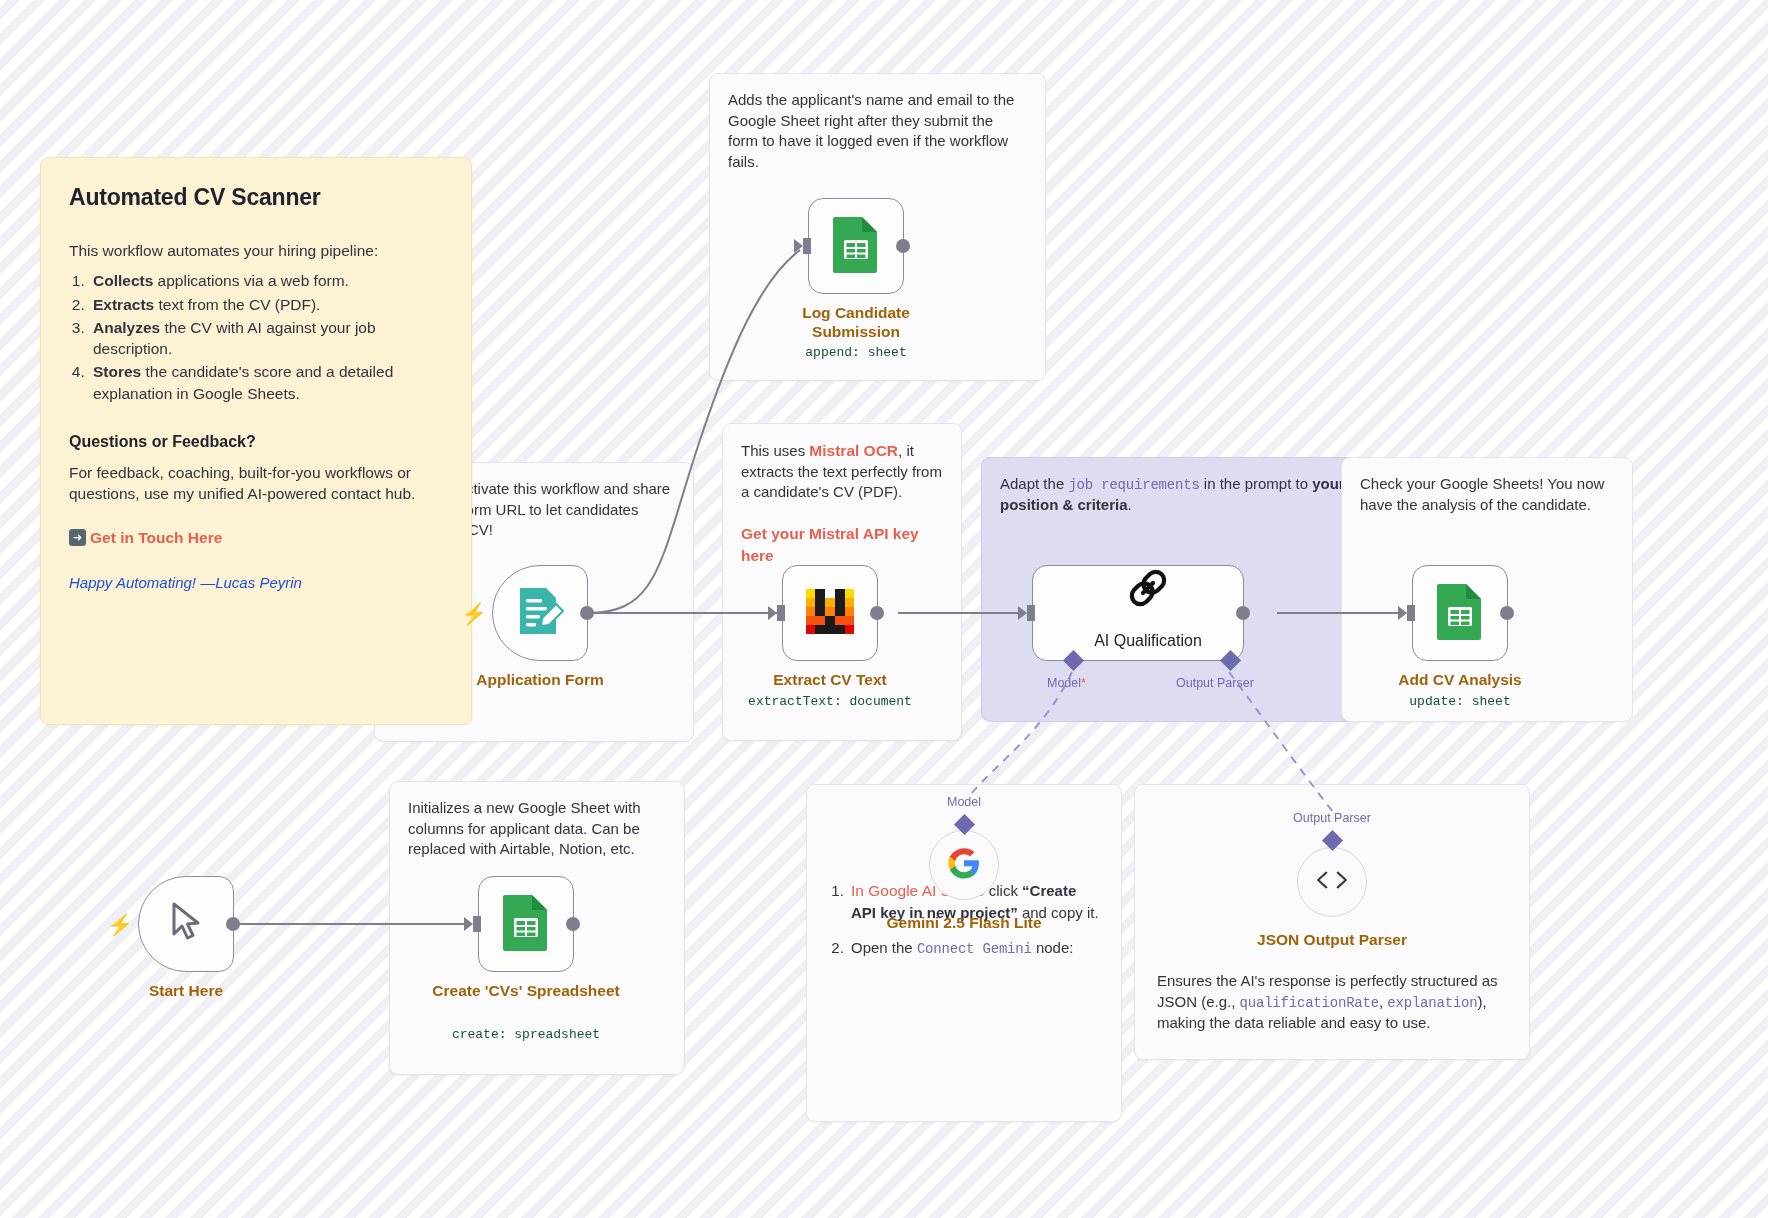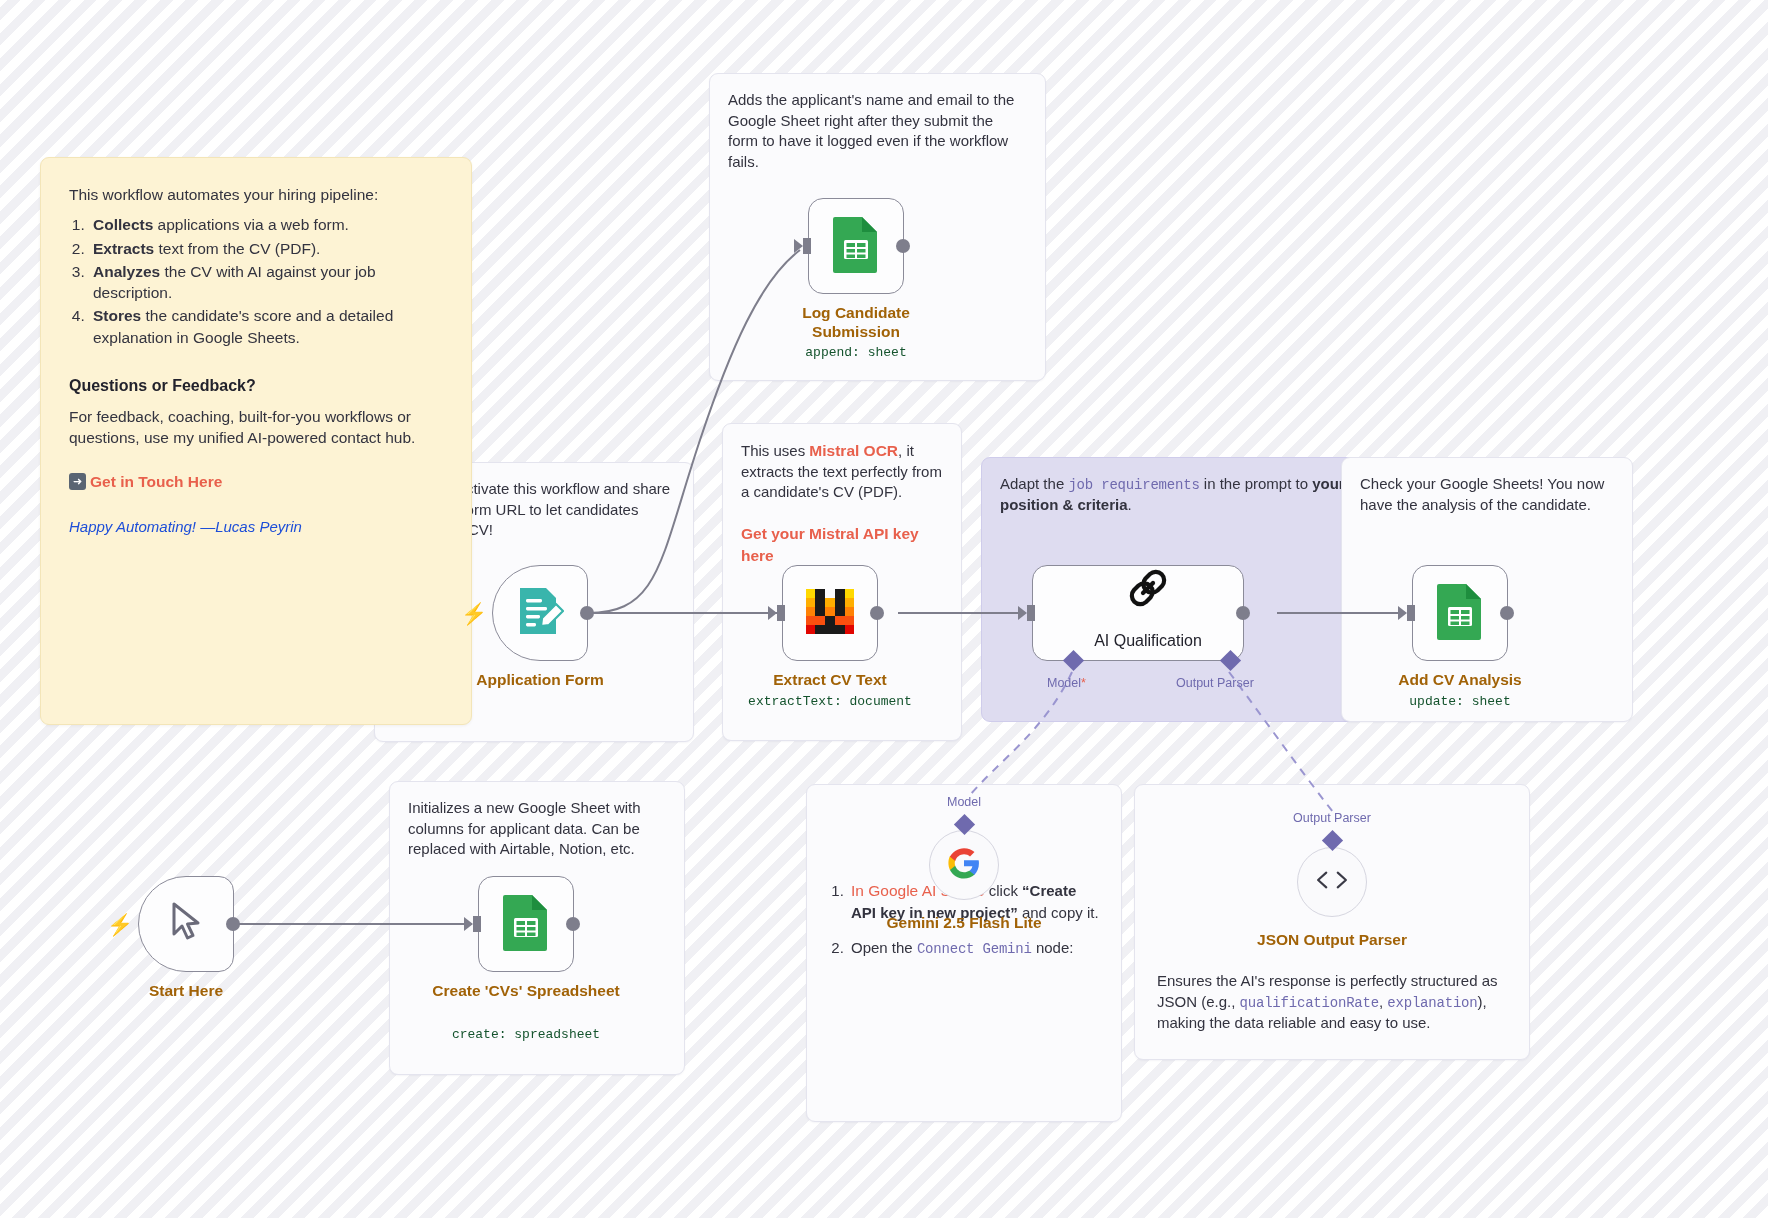--- a/index.html
+++ b/index.html
@@ -298,20 +298,21 @@
     <path d="M 1277 613 L 1405 613" stroke="#7e7e8c" stroke-width="2" fill="none"></path>
 
     <path d="M 236 924 L 472 924" stroke="#7e7e8c" stroke-width="2" fill="none"></path>
 
     <path d="M 1072 672 C 1045 730, 1000 760, 970 795" stroke="#9a95d0" stroke-width="2" fill="none" stroke-dasharray="8 7"></path>
 
     <path d="M 1229 672 C 1265 720, 1300 770, 1333 812" stroke="#9a95d0" stroke-width="2" fill="none" stroke-dasharray="8 7"></path>
   </svg>
 
   <div class="note note-yellow" id="sticky-main">
+    <h1>Automated CV Scanner</h1>
     <p class="intro">This workflow automates your hiring pipeline:</p>
     <ol>
       <li>
         <b>Collects</b><span> applications via a web form.</span>
       </li>
       <li>
         <b>Extracts</b><span> text from the CV (PDF).</span>
       </li>
       <li>
         <b>Analyzes</b><span> the CV with AI against your job description.</span>

